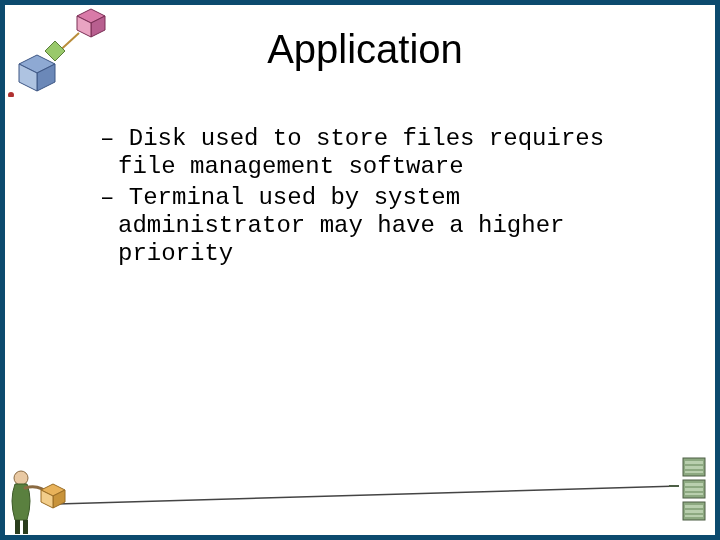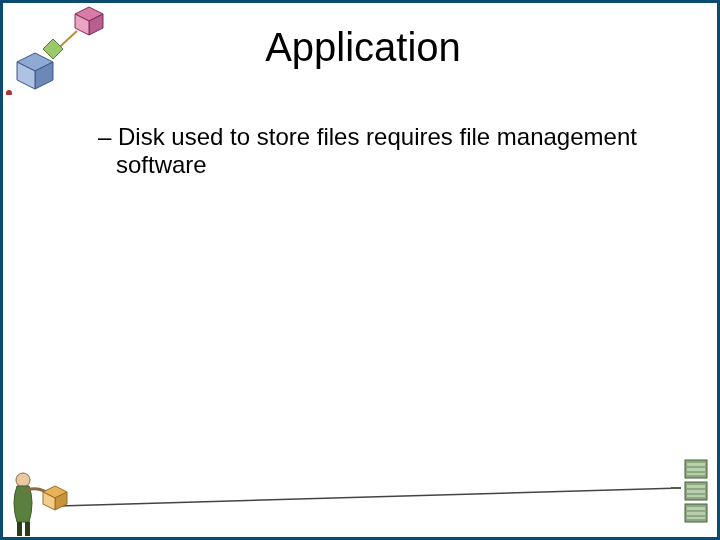--- a/index.html
+++ b/index.html
@@ -9,21 +9,21 @@
     height: 540px;
     background: #ffffff;
     font-family: Arial, Helvetica, sans-serif;
     position: relative;
     overflow: hidden;
   }
   .slide {
     width: 720px;
     height: 540px;
     position: relative;
-    border: 3px solid #0c4a6e;
+    border: 5px solid #0c4a6e;
     box-sizing: border-box;
   }
 
   
   .title {
     position: absolute;
     top: 22px;
     left: 0;
     width: 720px;
     text-align: center;
@@ -39,20 +39,21 @@
     left: 95px;
     width: 560px;
     font-size: 24px;
     line-height: 1.18;
     color: #000;
   }
   .bullet {
     text-indent: -18px;
     padding-left: 18px;
     margin: 0 0 2px 0;
+    font-family: Liberation Mono, monospace;
   }
 
   
   .deco-tl {
     position: absolute;
     top: 2px;
     left: 2px;
     width: 125px;
     height: 90px;
   }
@@ -92,20 +93,21 @@
       </g>
 
       <circle cx="4" cy="88" r="3" fill="#b03030"></circle>
     </svg>
   </div>
 
   <div class="title">Application</div>
 
   <div class="body">
     <p class="bullet"><span>– </span><span>Disk used to store files requires file management software</span></p>
+    <p class="bullet"><span>– </span><span>Terminal used by system administrator may have a higher priority</span></p>
   </div>
 
   <div class="deco-br">
     <svg width="720" height="95" viewBox="0 0 720 95">
 
       <line x1="62" y1="64" x2="684" y2="46" stroke="#444" stroke-width="1.5"></line>
 
       <g transform="translate(10,30)">
 
         <circle cx="16" cy="8" r="7" fill="#e9c9a3" stroke="#8a6a42" stroke-width="1"></circle>

